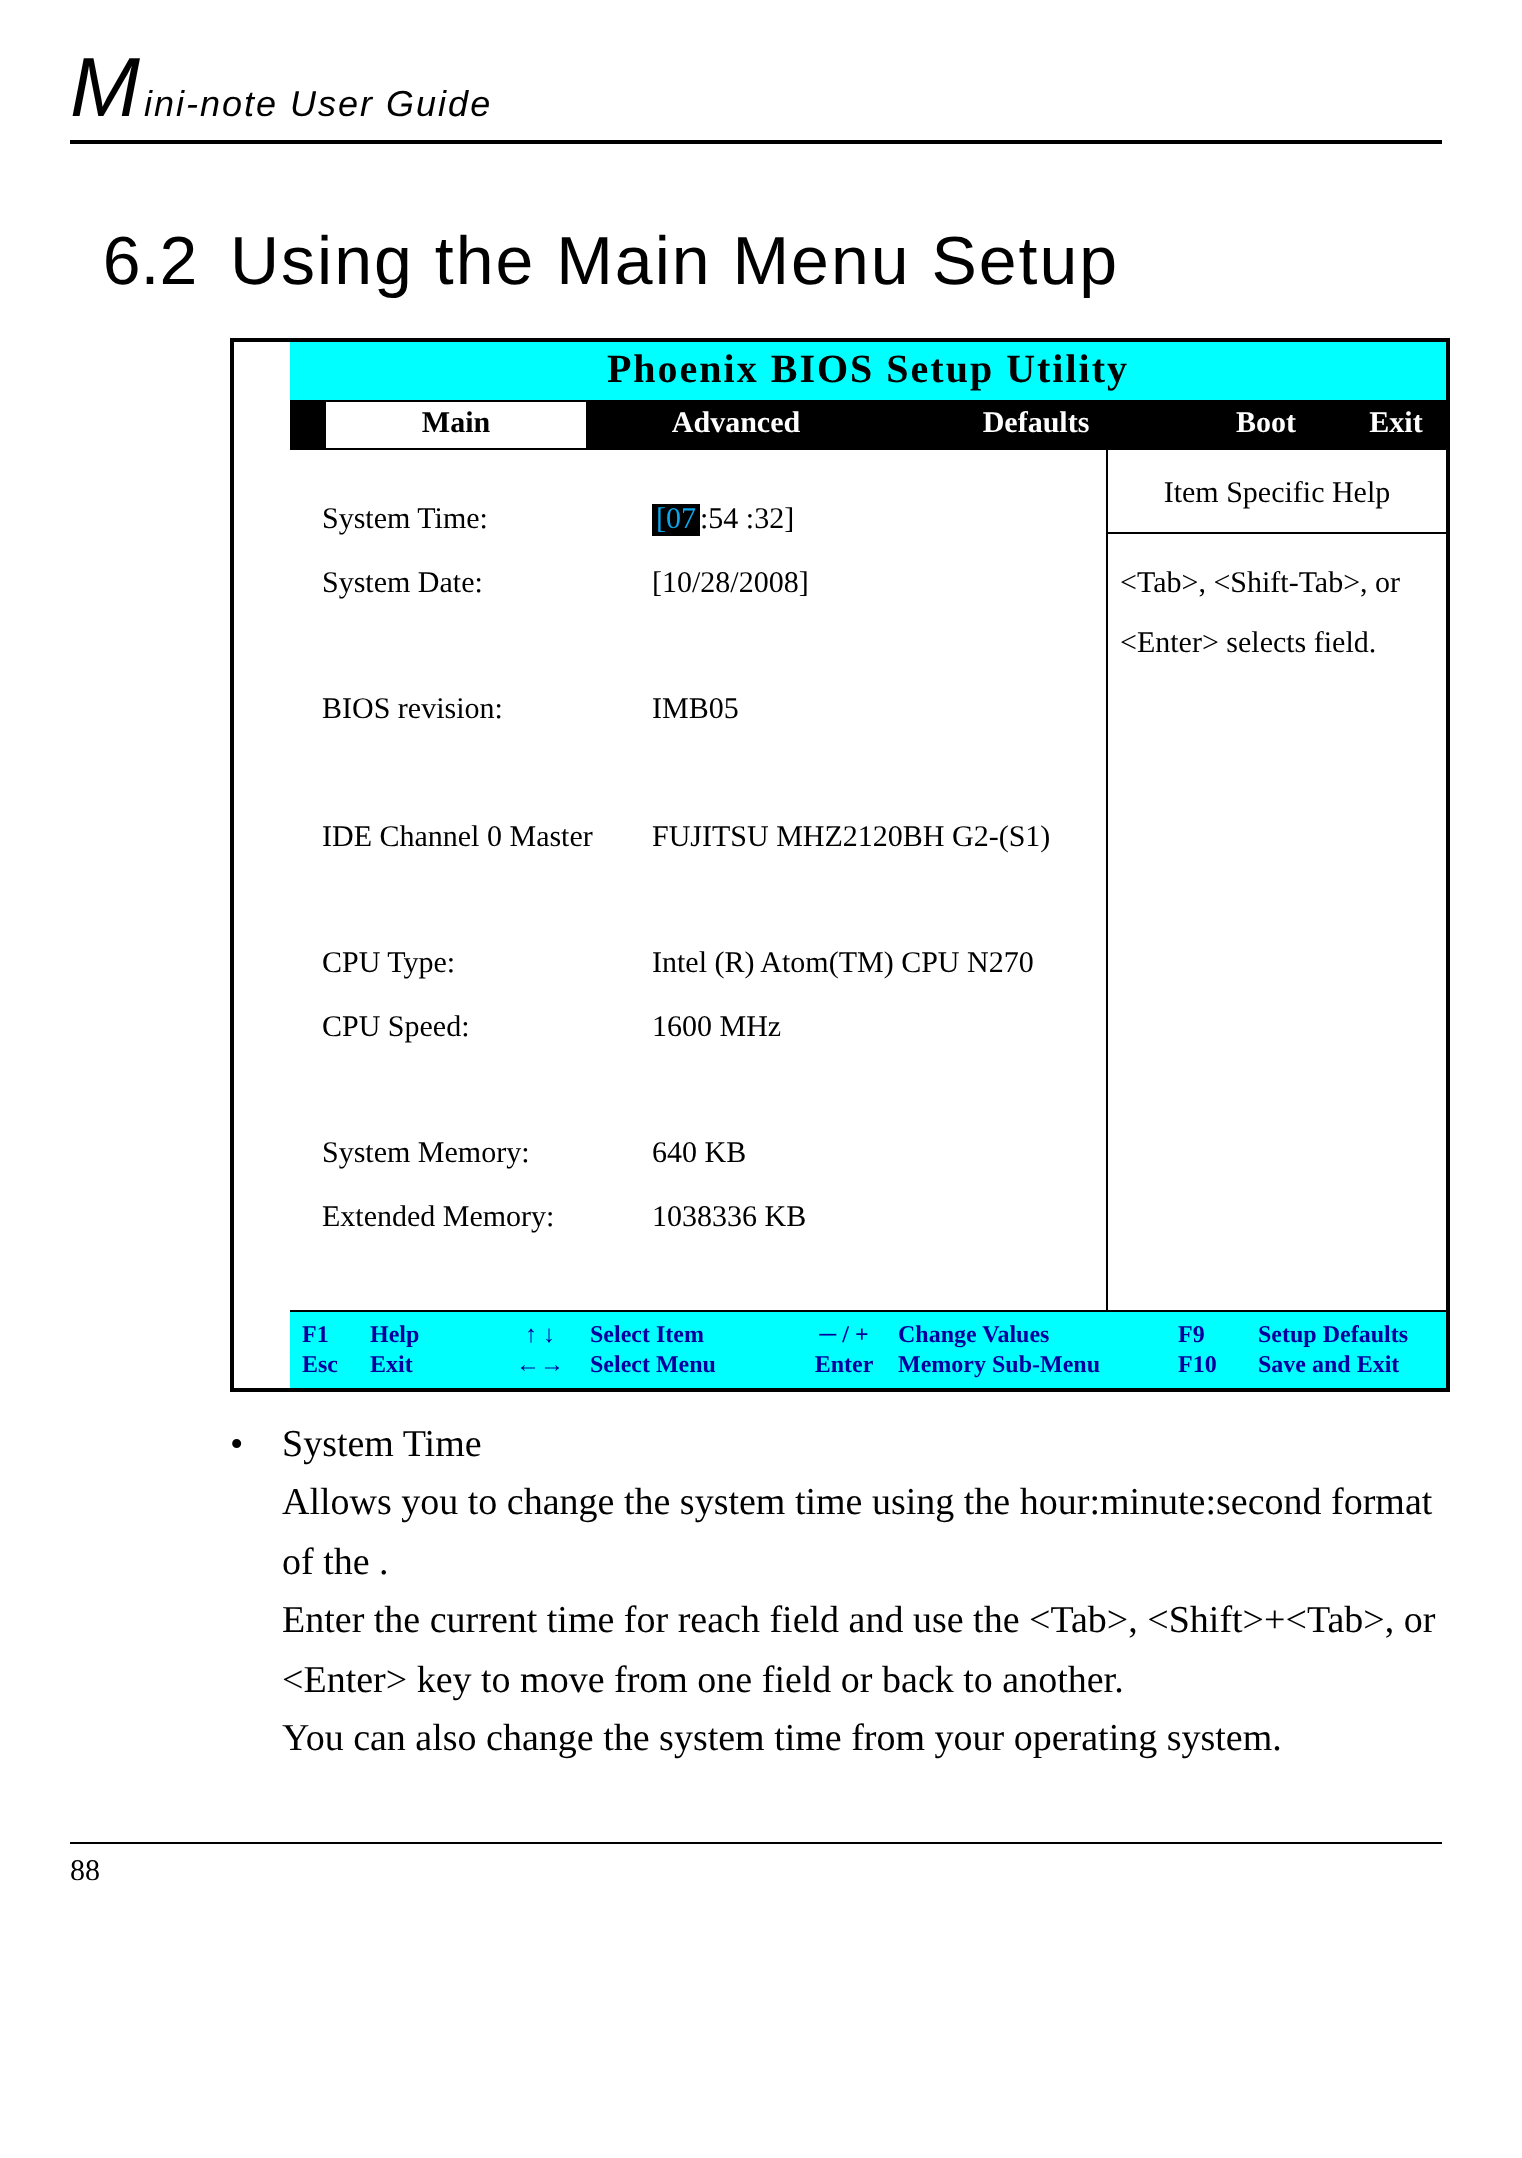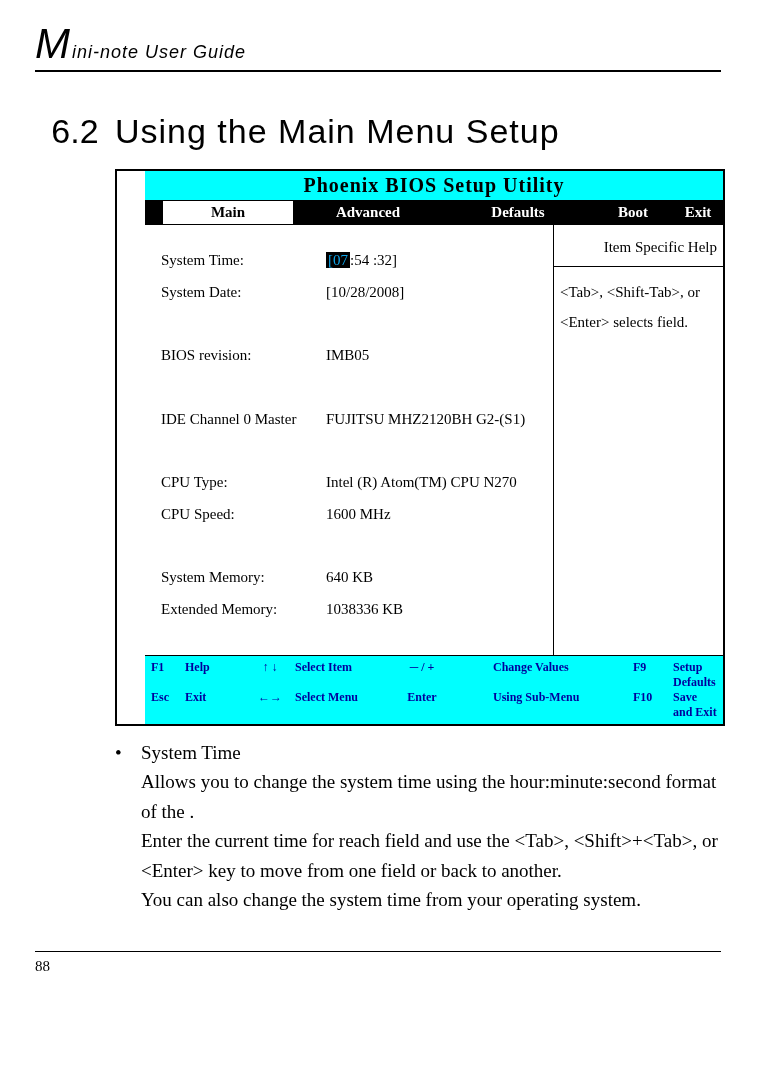--- a/index.html
+++ b/index.html
@@ -87,21 +87,21 @@
   }
   .bios-left {
     flex: 1;
     padding: 20px 12px 30px 16px;
   }
   .bios-right {
     width: 170px;
     border-left: 1px solid #000;
   }
   .help-title {
-    text-align: right;
+    text-align: center;
     padding: 14px 6px 10px 6px;
     border-bottom: 1px solid #000;
   }
   .help-text {
     padding: 10px 6px;
     line-height: 2;
   }
   .kv-row {
     display: flex;
     line-height: 2.1;
@@ -121,21 +121,21 @@
     font-size: 12px;
     padding: 4px 6px;
     border-top: 1px solid #000;
   }
   .f-row { display: flex; }
   .f-k1 { width: 34px; }
   .f-k2 { width: 60px; }
   .f-k3 { width: 50px; text-align:center; }
   .f-k4 { width: 100px; }
   .f-k5 { width: 54px; text-align:center; }
-  .f-k6 { width: 140px; margin-left: 44px; }
+  .f-k6 { width: 140px; }
   .f-k7 { width: 40px; }
   .f-k8 { flex:1; }
   .bullet-block {
     margin-left: 80px;
     margin-top: 12px;
     font-size: 19px;
     line-height: 1.55;
     width: 610px;
   }
   .bullet-row { display:flex; }
@@ -245,21 +245,21 @@
         <div class="f-k6">Change Values</div>
         <div class="f-k7">F9</div>
         <div class="f-k8">Setup Defaults</div>
       </div>
       <div class="f-row">
         <div class="f-k1">Esc</div>
         <div class="f-k2">Exit</div>
         <div class="f-k3">←→</div>
         <div class="f-k4">Select Menu</div>
         <div class="f-k5">Enter</div>
-        <div class="f-k6">Using Sub-Menu</div>
+        <div class="f-k6">Memory Sub-Menu</div>
         <div class="f-k7">F10</div>
         <div class="f-k8">Save and Exit</div>
       </div>
     </div>
   </div>
 
   <div class="bullet-block">
     <div class="bullet-row">
       <div class="bullet-dot">•</div>
       <div class="bullet-body">

